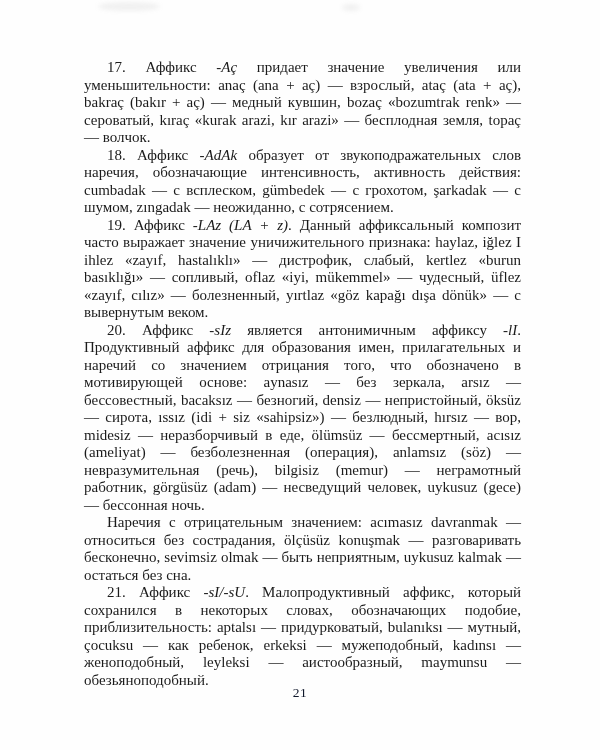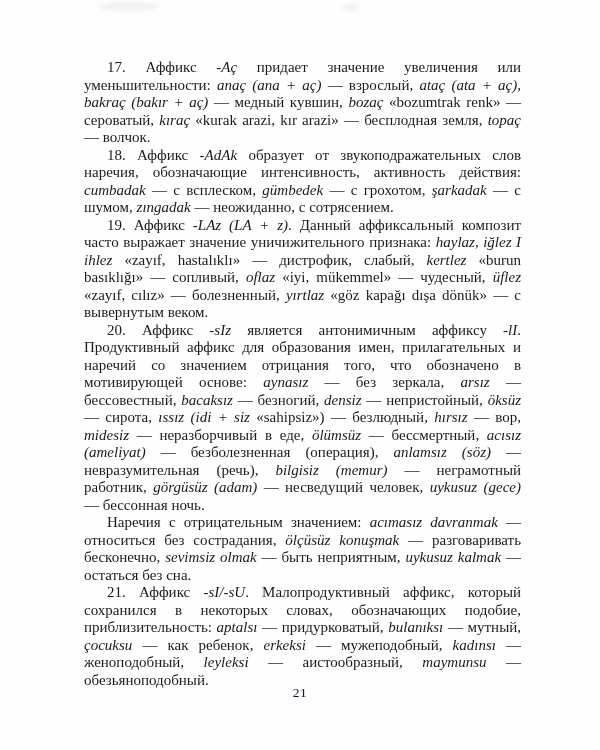--- a/index.html
+++ b/index.html
@@ -24,21 +24,21 @@
     font-size: 15px;
     line-height: 17.5px;
     text-align: justify;
   }
   .para {
     margin: 0;
     padding: 0;
     text-indent: 23px;
   }
   .r-n { font-style: normal; }
-  .r-i { font-style: italic; }
+  .r-i { }
   .r-bi { font-style: italic; font-weight: 400; }
   .page-number {
     position: absolute;
     left: 0;
     top: 685px;
     width: 100%;
     text-align: center;
     font-size: 13.5px;
     letter-spacing: 0.5px;
     color: #0f172a;

